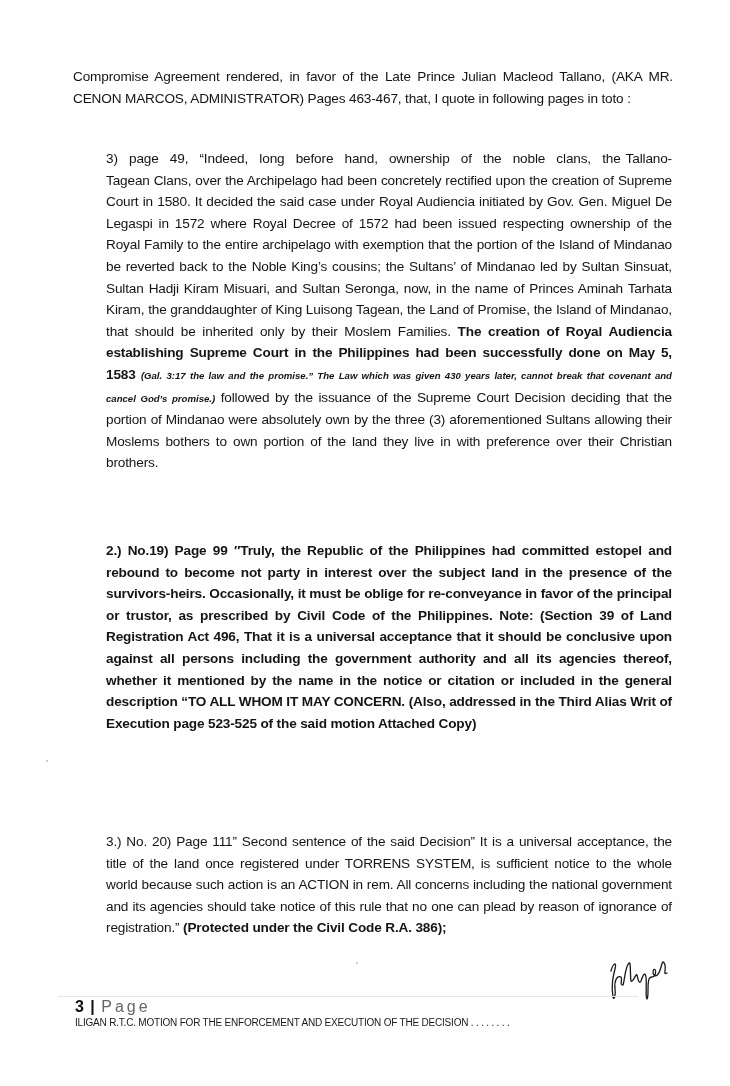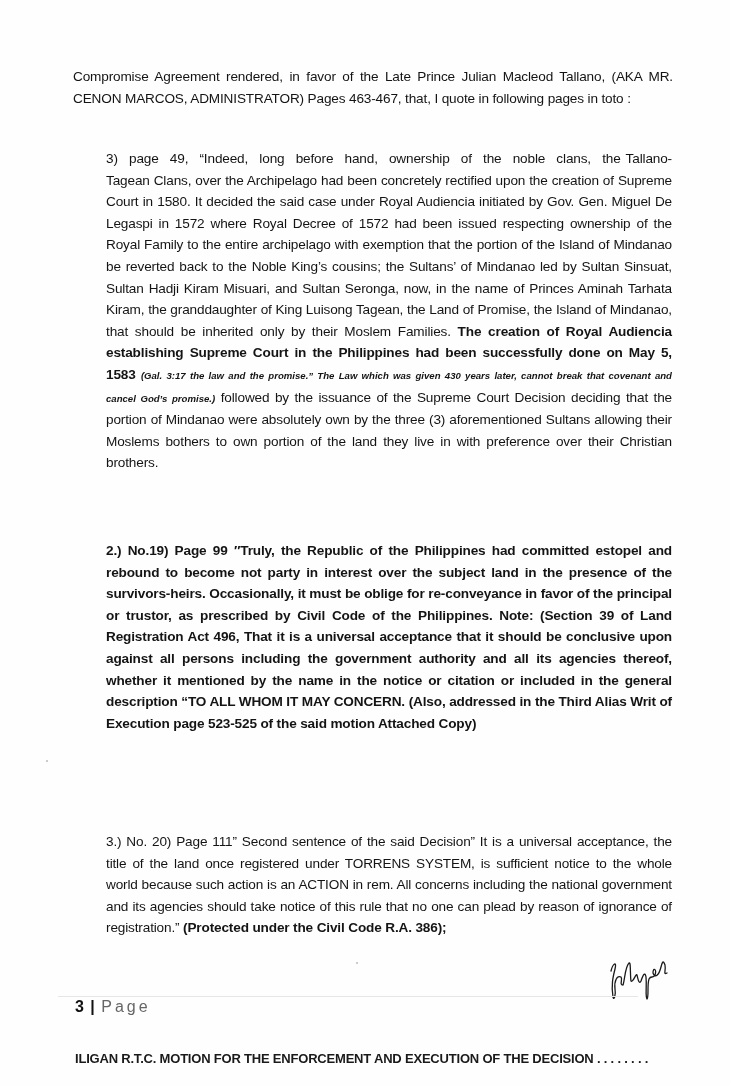--- a/index.html
+++ b/index.html
@@ -19,21 +19,21 @@
     .item3 { left: 106px; top: 786px; width: 566px; margin-top: 45px; }
     .item1 .lead { word-spacing: 6px; }
     b, .bold { font-weight: bold; }
     .cite { font-style: italic; font-weight: bold; font-size: 9.6px; letter-spacing: 0; }
     .sig { position: absolute; left: 603px; top: 945px; width: 70px; height: 60px; }
     .rule { position: absolute; left: 58px; top: 996px; width: 580px; height: 1px; background: #e6e6e6; }
     .pagenum { position: absolute; left: 75px; top: 1000px; font-size: 16px; line-height: 14px; }
     .pagenum .num { font-weight: bold; }
     .pagenum .bar { font-weight: bold; margin: 0 2px; }
     .pagenum .plabel { color: #666666; letter-spacing: 3px; }
-    .footer { position: absolute; left: 75px; top: 1016px; font-size: 13px; line-height: 14px; font-weight: bold; letter-spacing: -0.2px; color: #1a1a1a; margin-top: 36px; }
+    .footer { position: absolute; left: 75px; top: 1016px; font-size: 10px; line-height: 14px; font-weight: normal; letter-spacing: -0.2px; color: #1a1a1a; }
     .speck { position: absolute; width: 2px; height: 2px; background: #bbbbbb; border-radius: 1px; }
   </style>
 </head>
 <body>
 
 <div class="page">
 
   <div class="txt just intro">Compromise Agreement rendered, in favor of  the Late Prince Julian Macleod Tallano, (AKA MR. CENON MARCOS, ADMINISTRATOR) Pages 463-467,  that, I quote in following pages in toto :</div>
 
   <div class="txt just item1">

